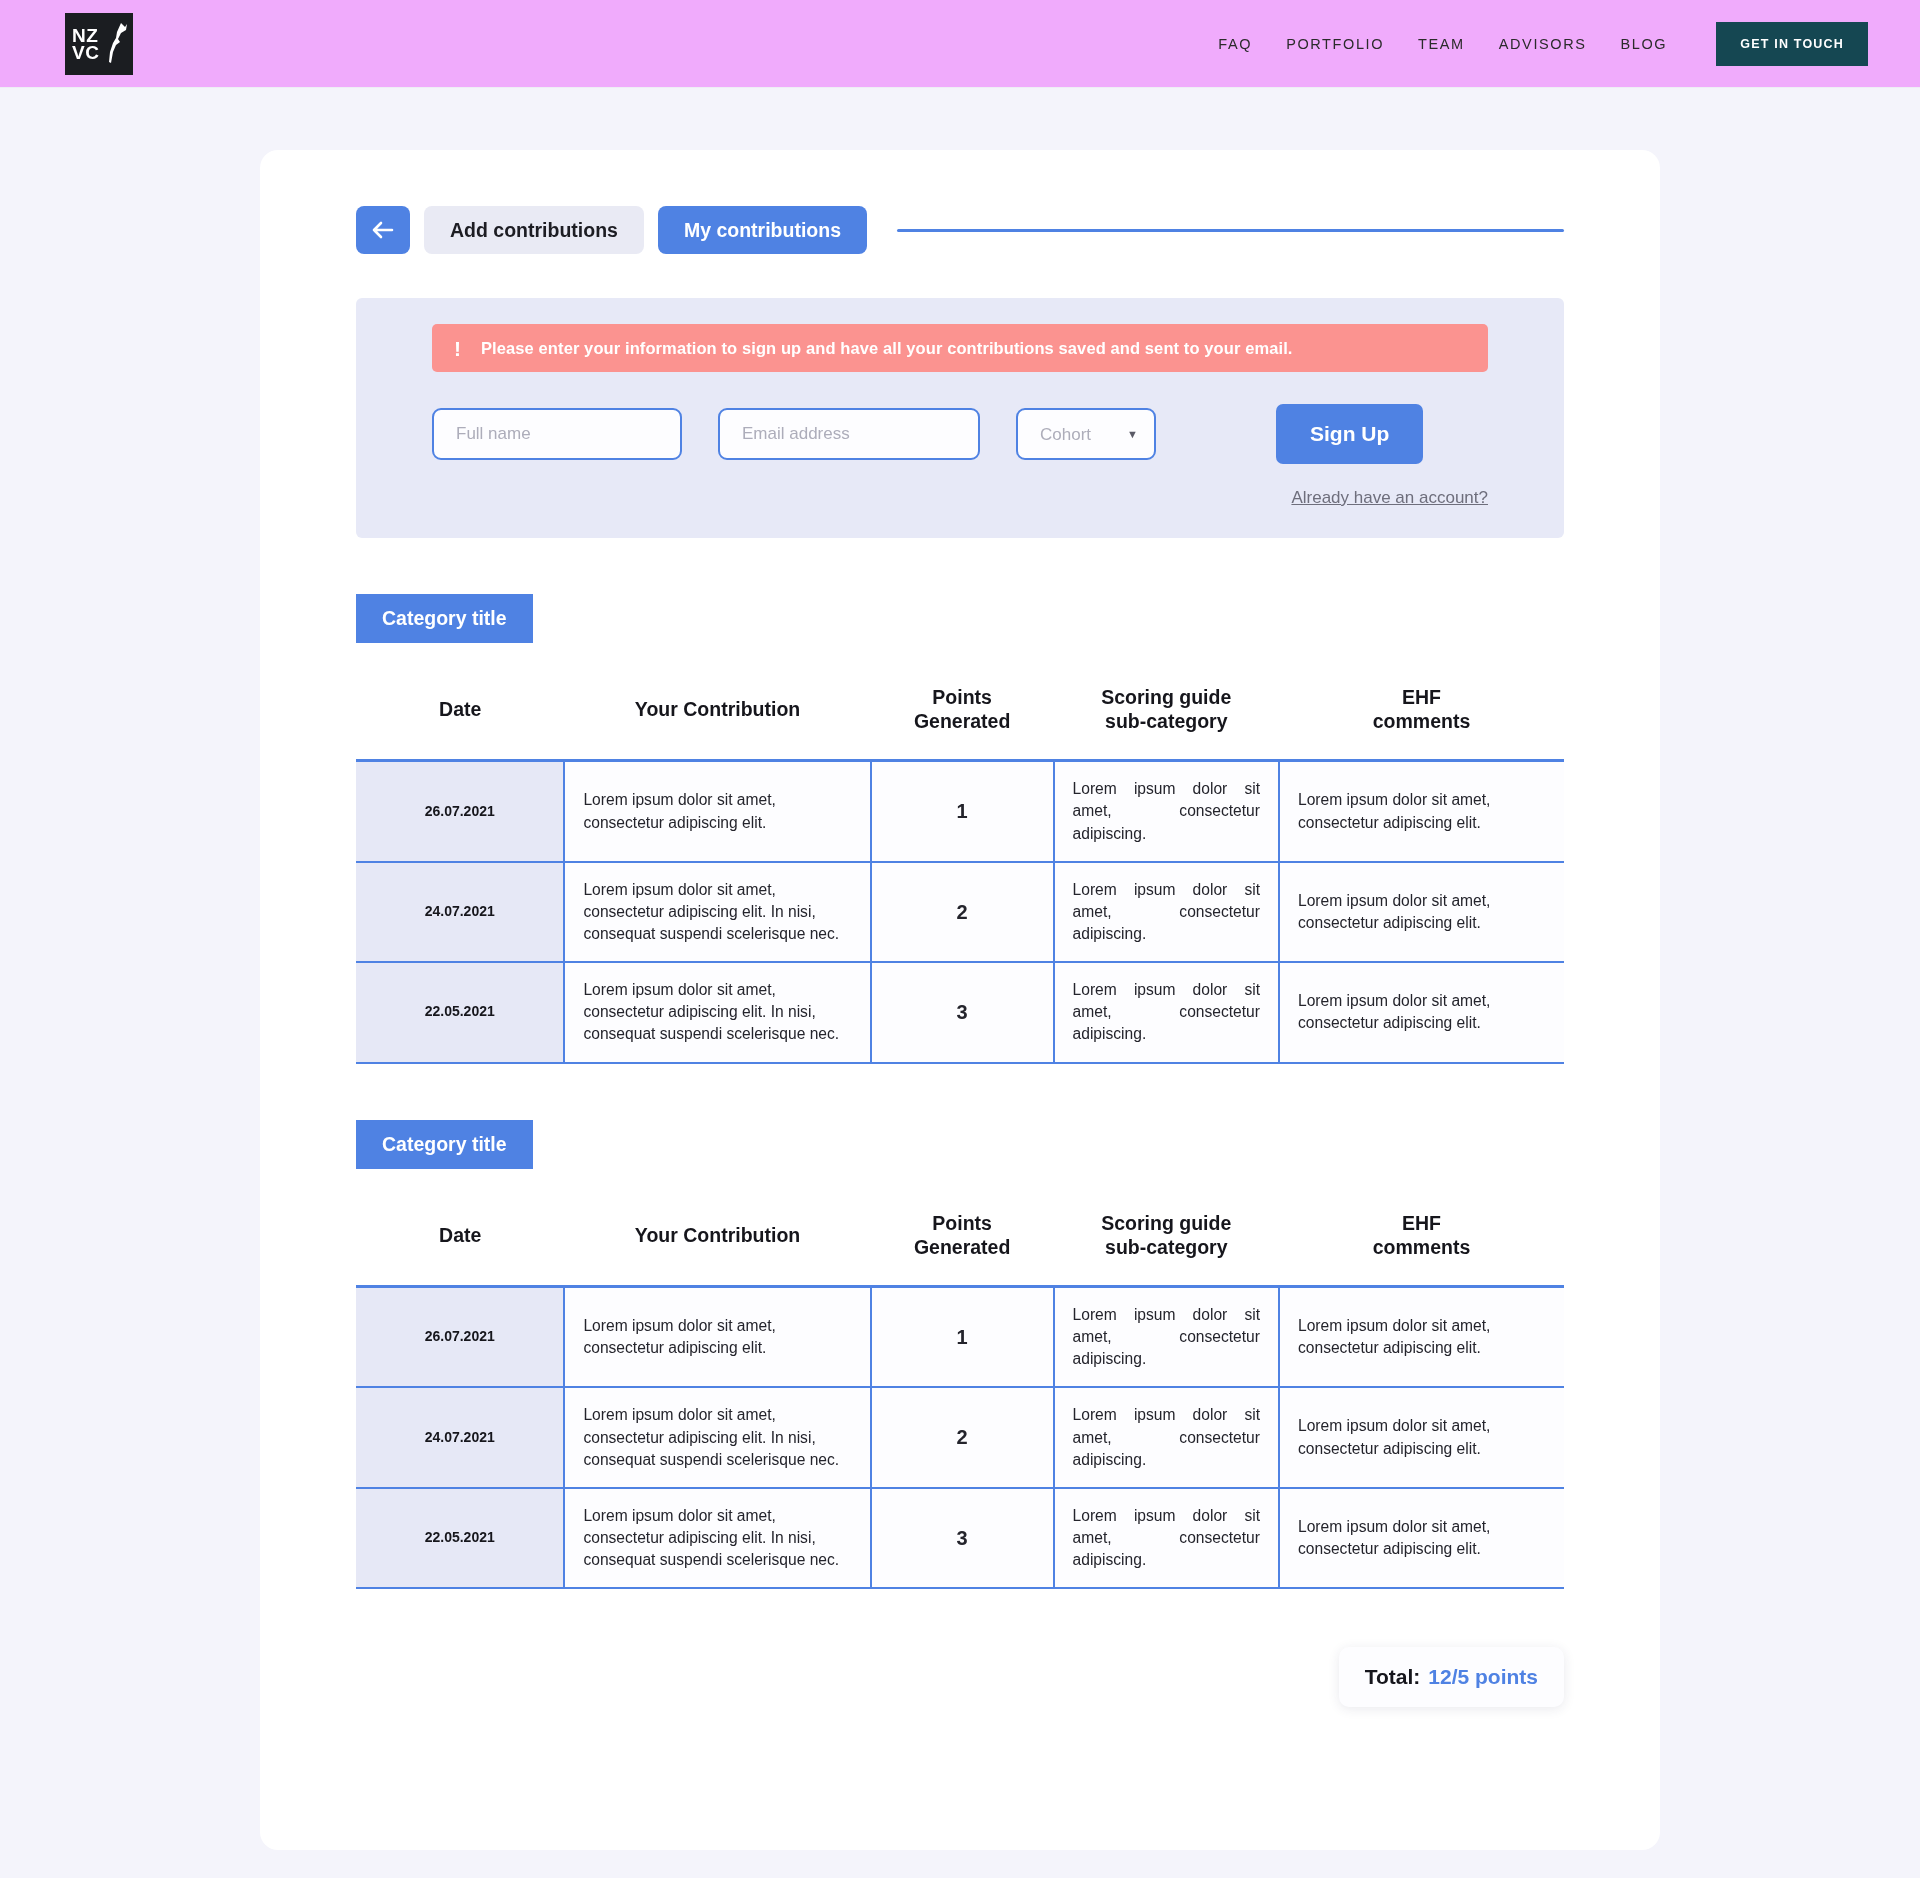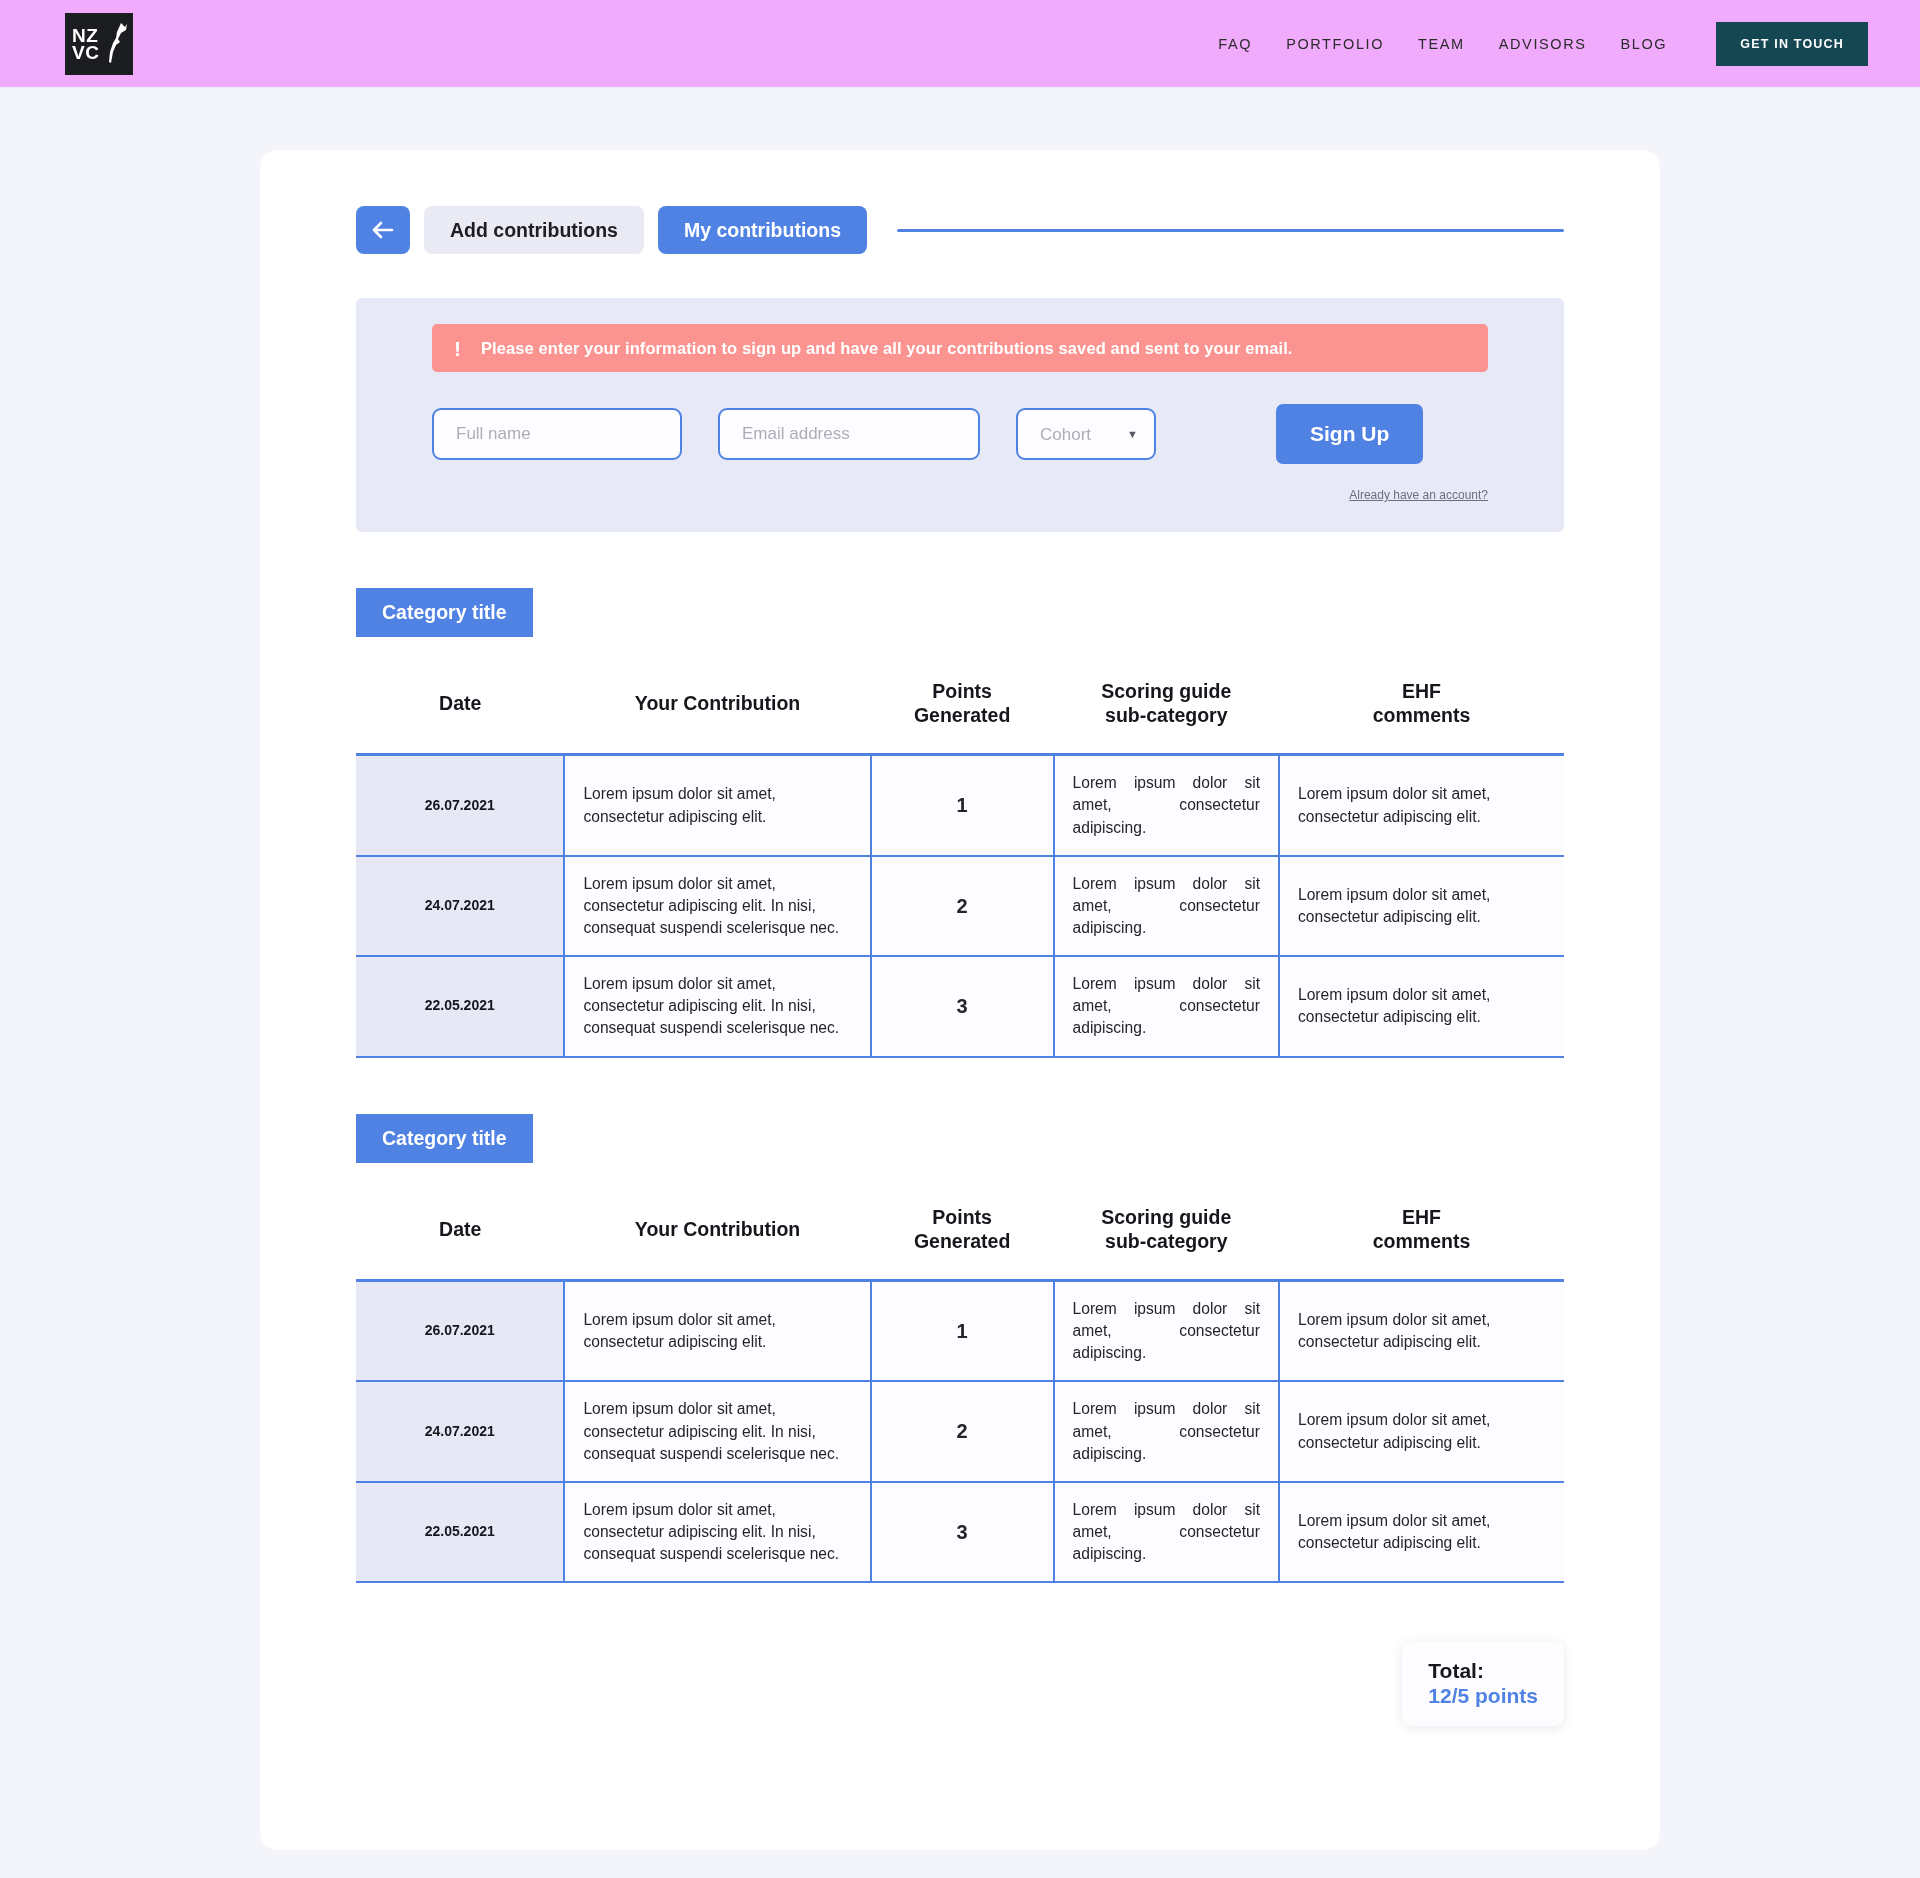--- a/index.html
+++ b/index.html
@@ -182,21 +182,21 @@
     height: 60px;
     padding: 0 34px;
     font-size: 21px;
     font-weight: 700;
     cursor: pointer;
     font-family: "Liberation Sans", sans-serif;
   }
   .have-account {
     margin-top: 24px;
     text-align: right;
-    font-size: 12px;
+    font-size: 17px;
     color: #6e6e7c;
     text-decoration: underline;
     cursor: pointer;
     display: block;
   }
 
   
   .cat-section { margin-top: 56px; }
   .cat-badge {
     display: inline-block;
@@ -272,22 +272,21 @@
     display: flex;
     justify-content: flex-end;
   }
   .total-box {
     background: #fdfdff;
     border-radius: 10px;
     box-shadow: 0 2px 12px rgba(40,40,80,0.10);
     padding: 18px 26px;
     display: flex;
     align-items: baseline;
-    gap: 1px;
-    flex-direction: column;
+    gap: 8px;
   }
   .total-label { font-size: 21px; font-weight: 700; color: #16161c; }
   .total-value { font-size: 21px; font-weight: 700; color: #4f82e3; }
 </style>
 </head>
 <body>
 
 <header class="site-header">
   <div class="logo-box">
     <div>

